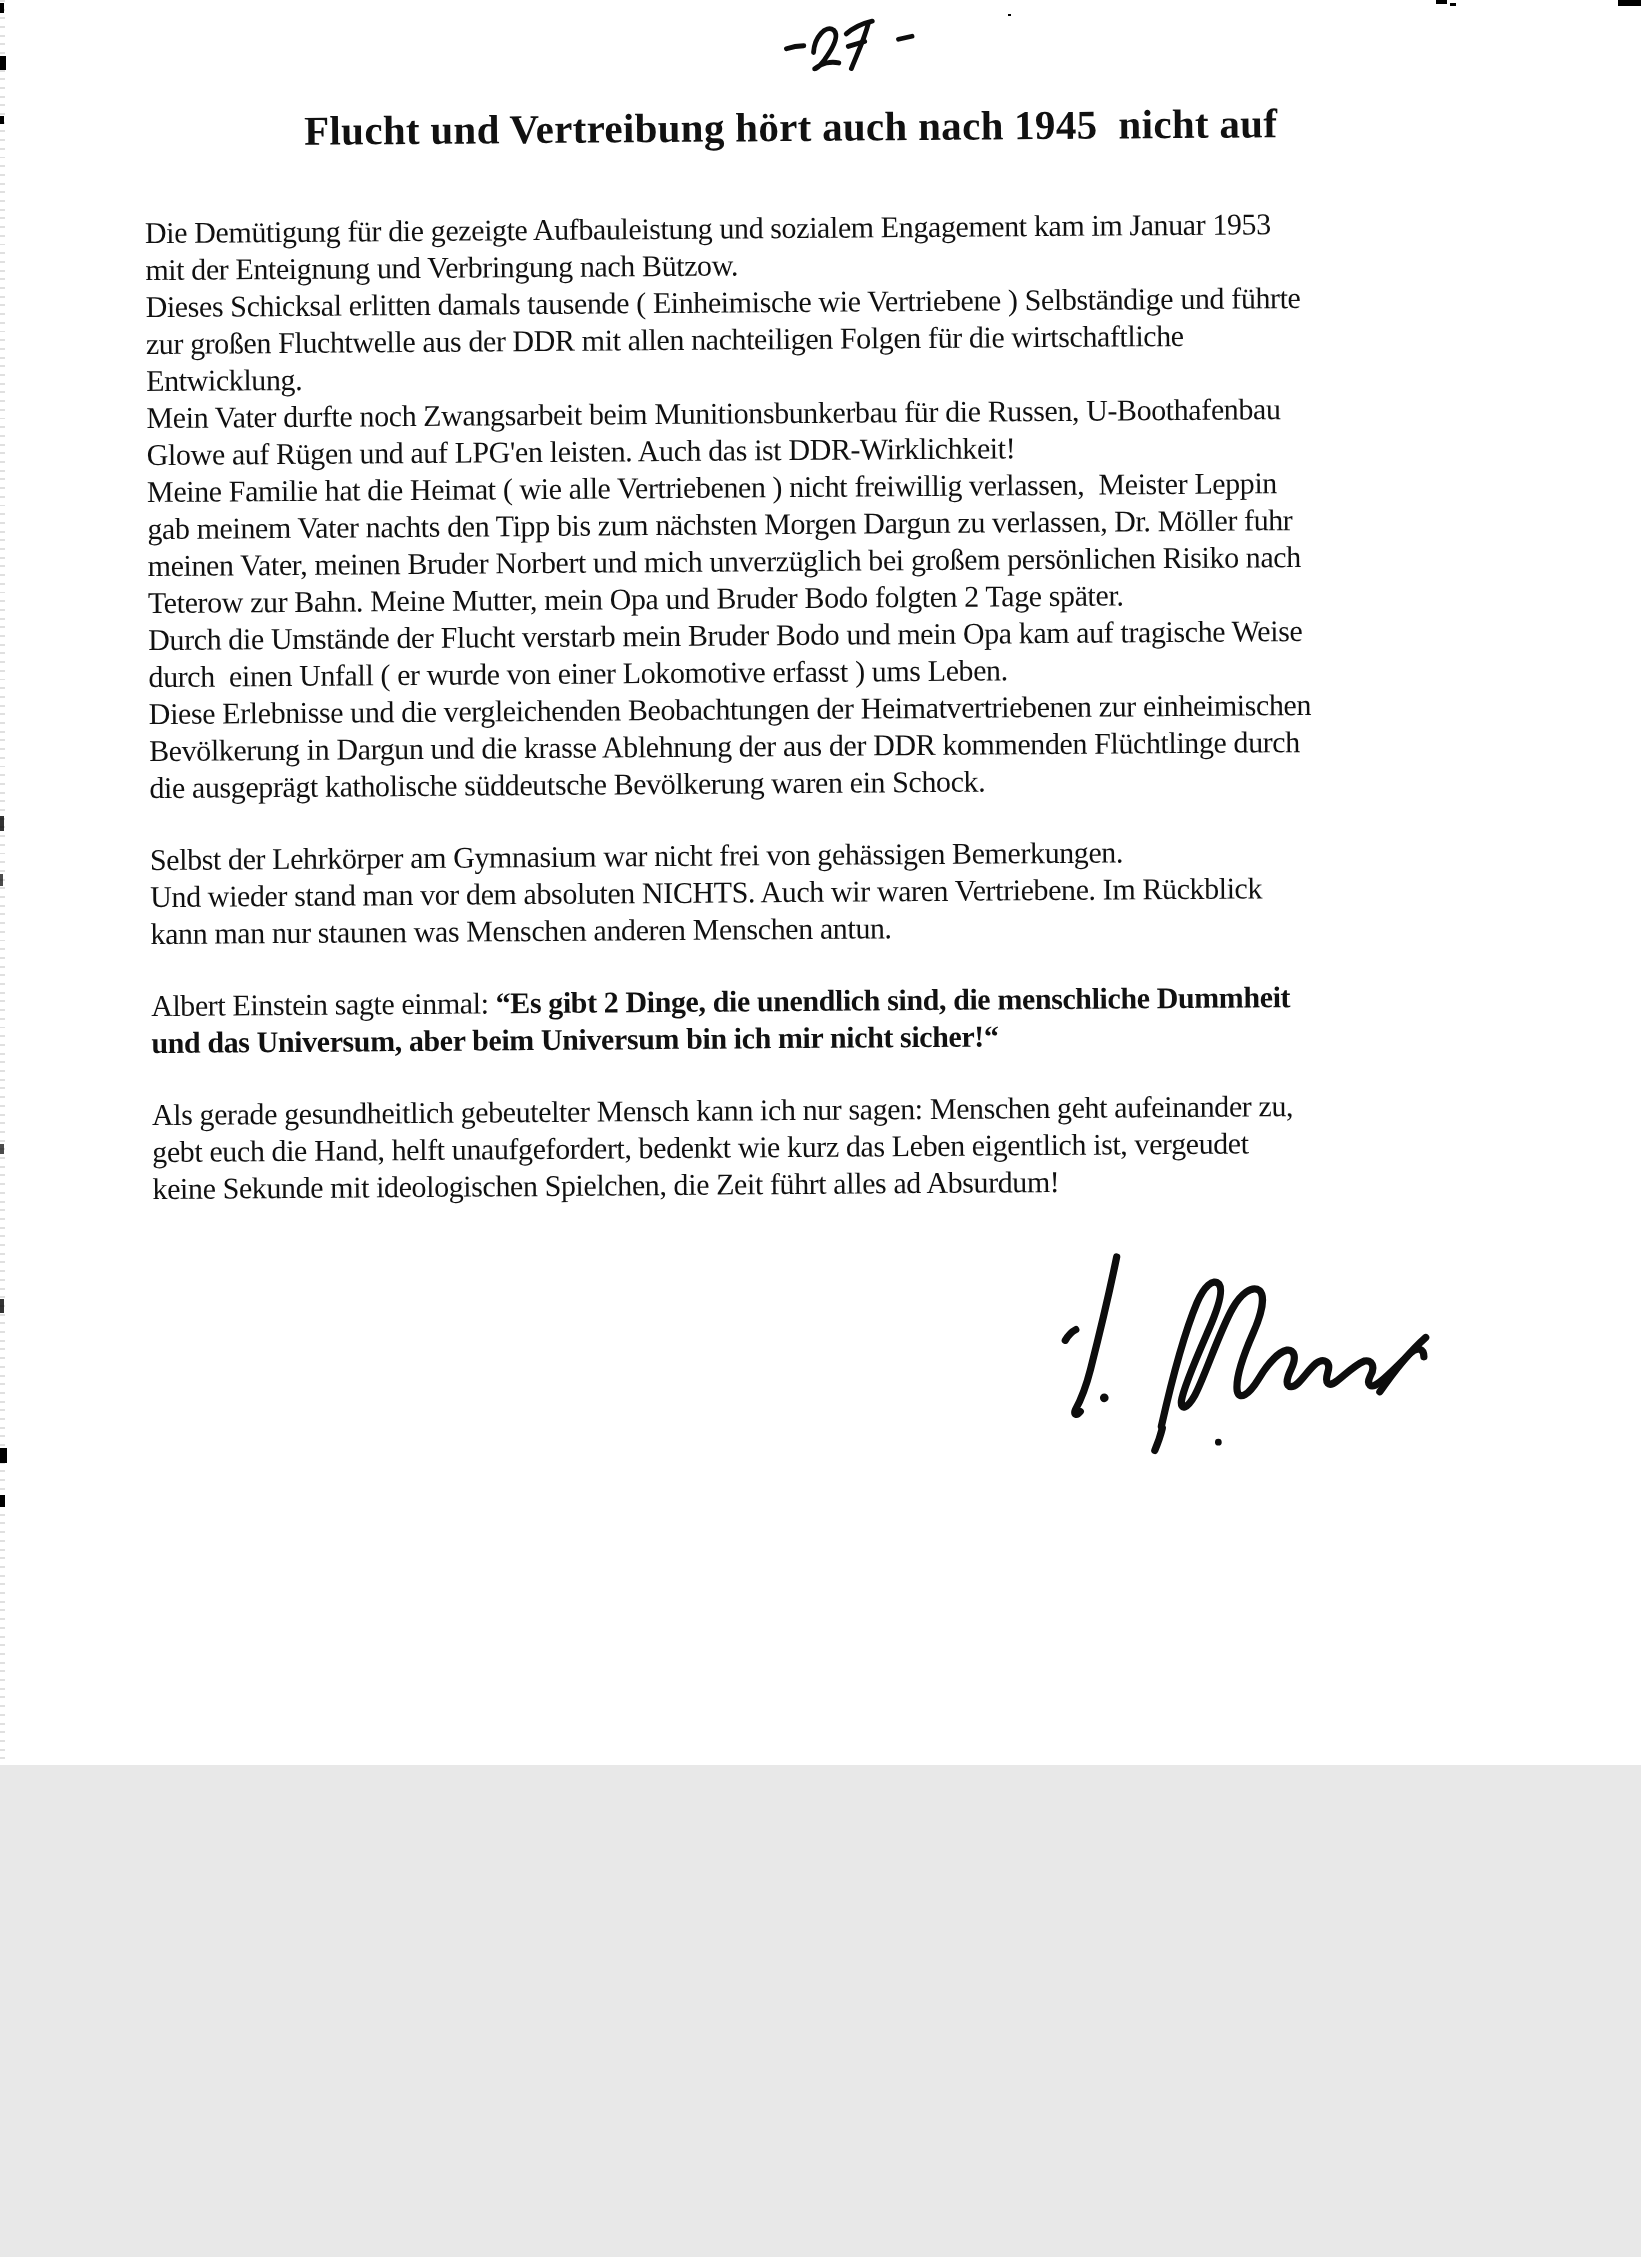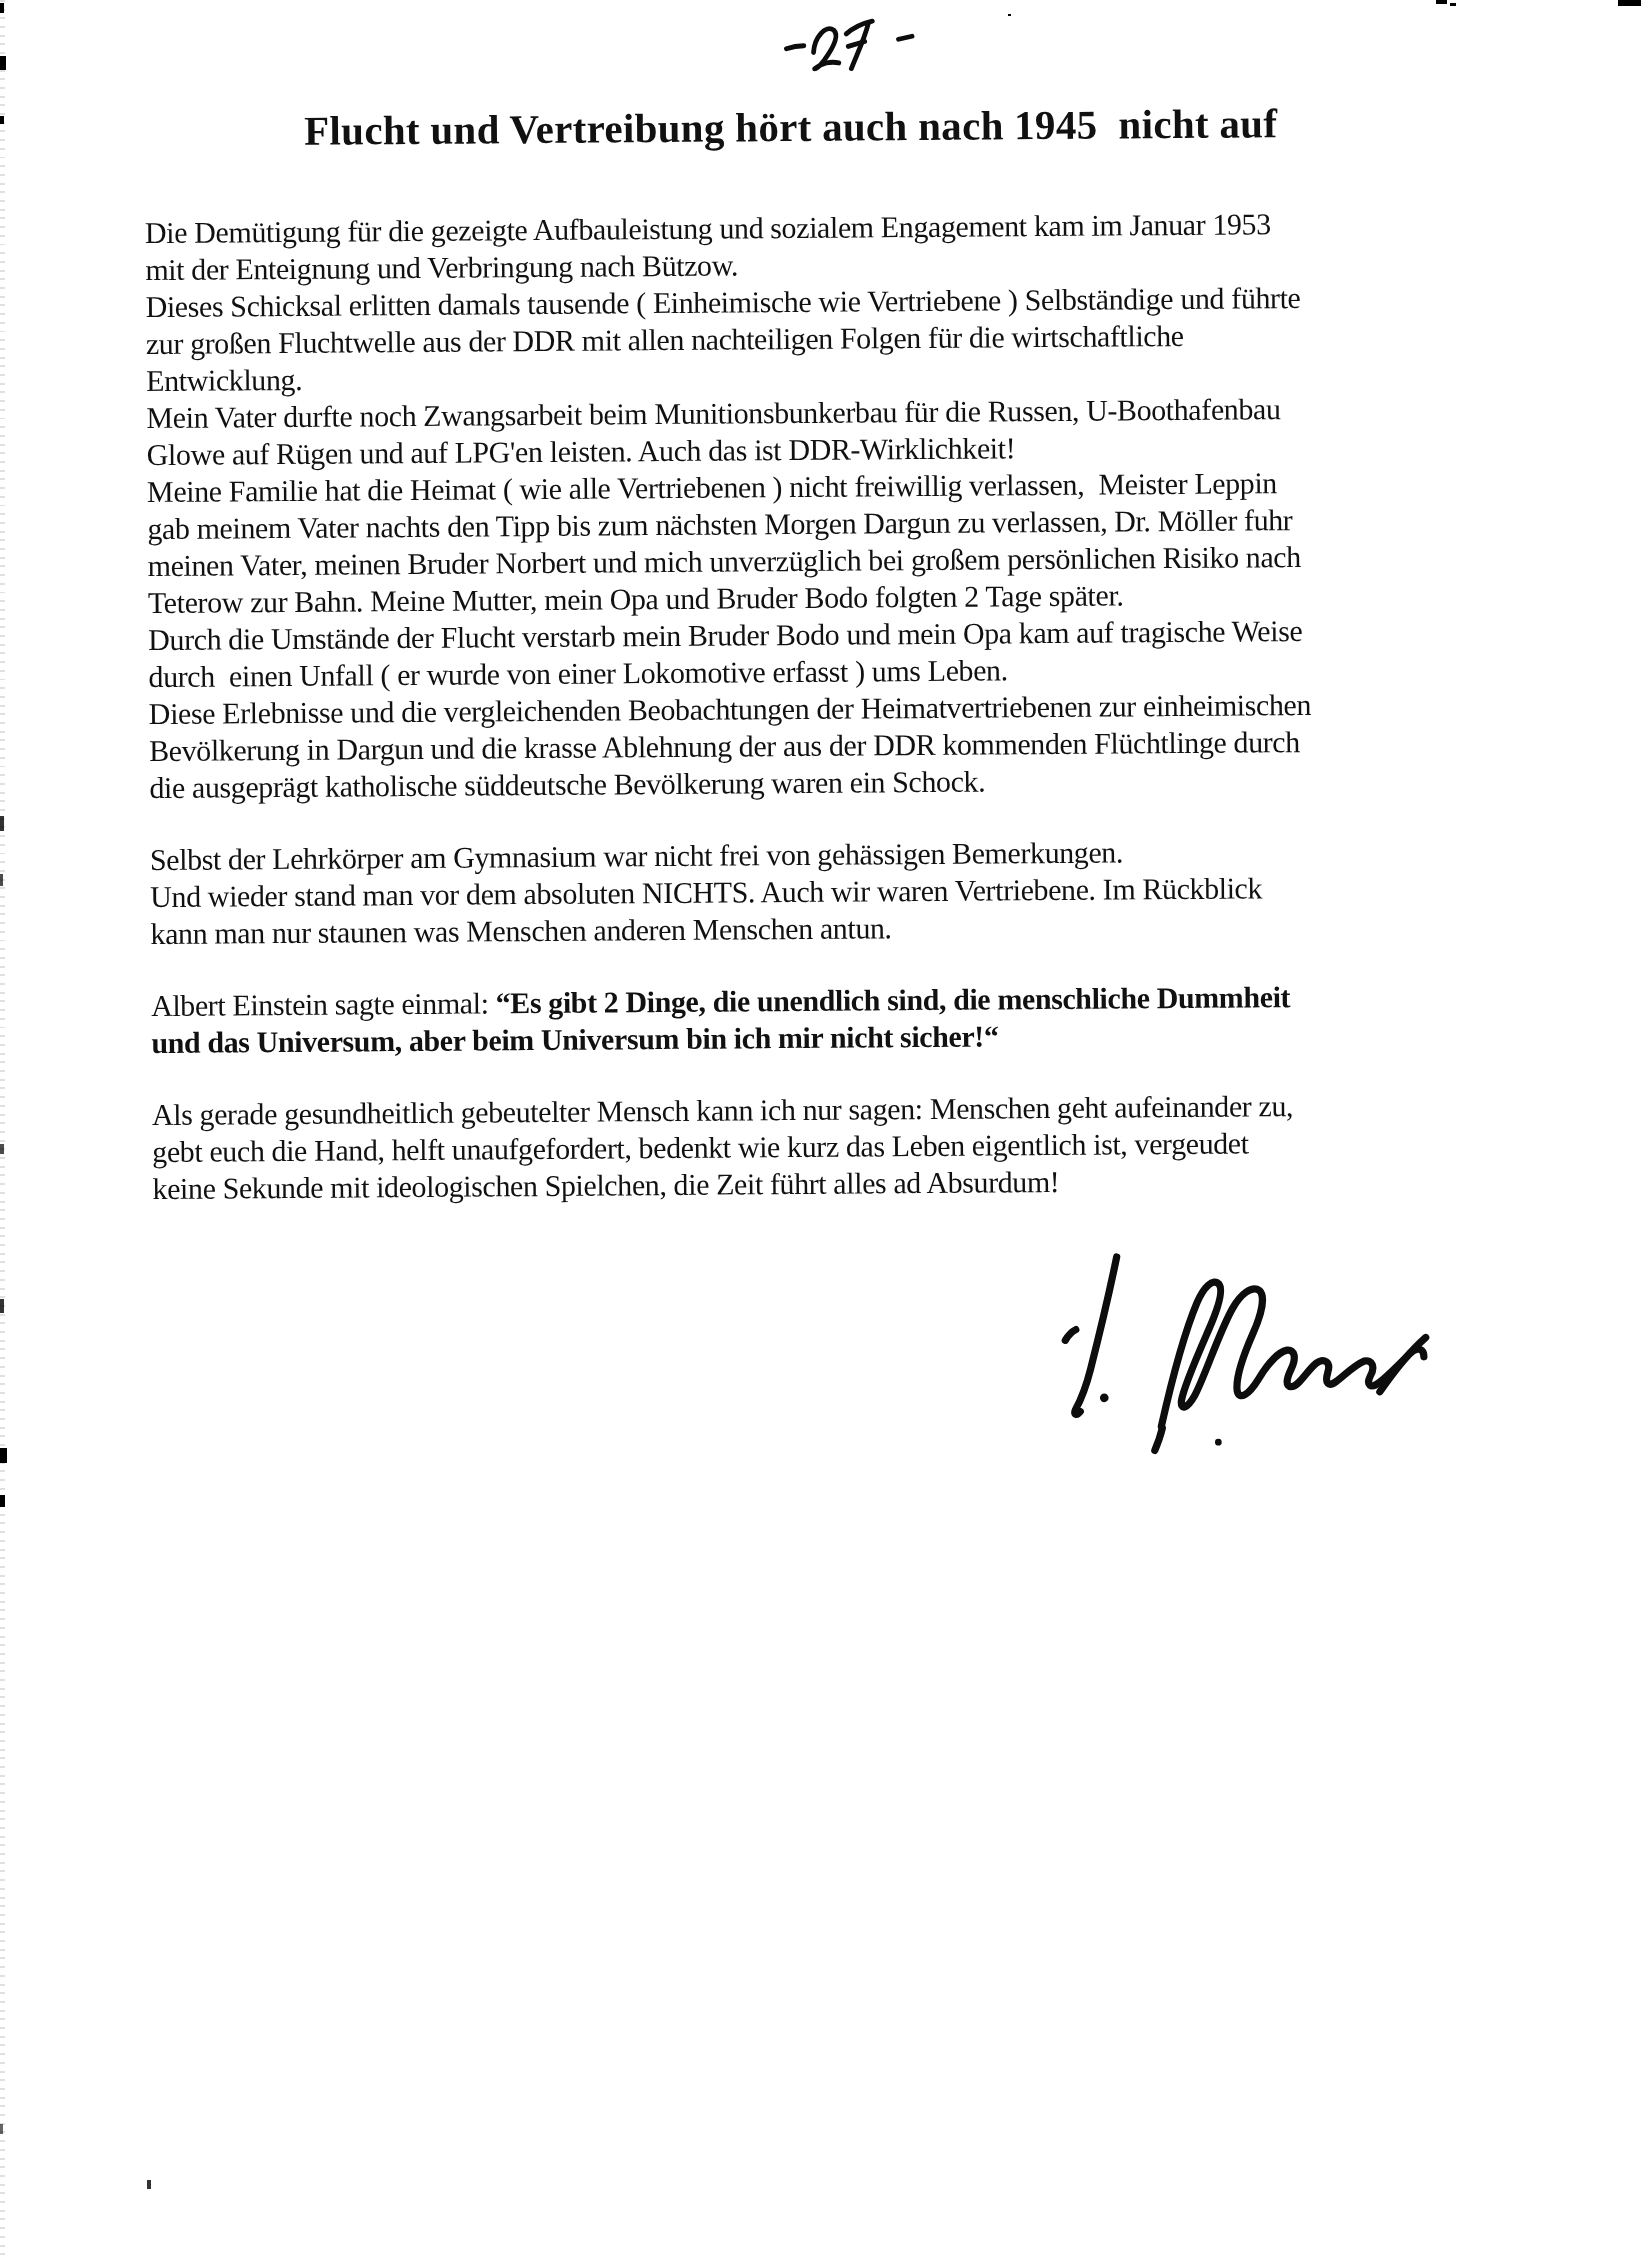--- a/index.html
+++ b/index.html
@@ -1,18 +1,18 @@
 <!DOCTYPE html>
 <html><head>
 <meta charset="utf-8">
 <style>
   html,body { margin:0; padding:0; background:#e8e8e8; }
   .page {
     position:relative;
-    width:1641px; height:2257px;
+    width:1641px; height:1765px;
     margin:0 auto;
     background:#ffffff;
     overflow:hidden;
     font-family:"Liberation Serif", serif;
     color:#111;
   }
   .content {
     position:absolute; left:0; top:0; width:100%; height:100%;
     transform:rotate(-0.45deg);
     transform-origin:154px 232px;

